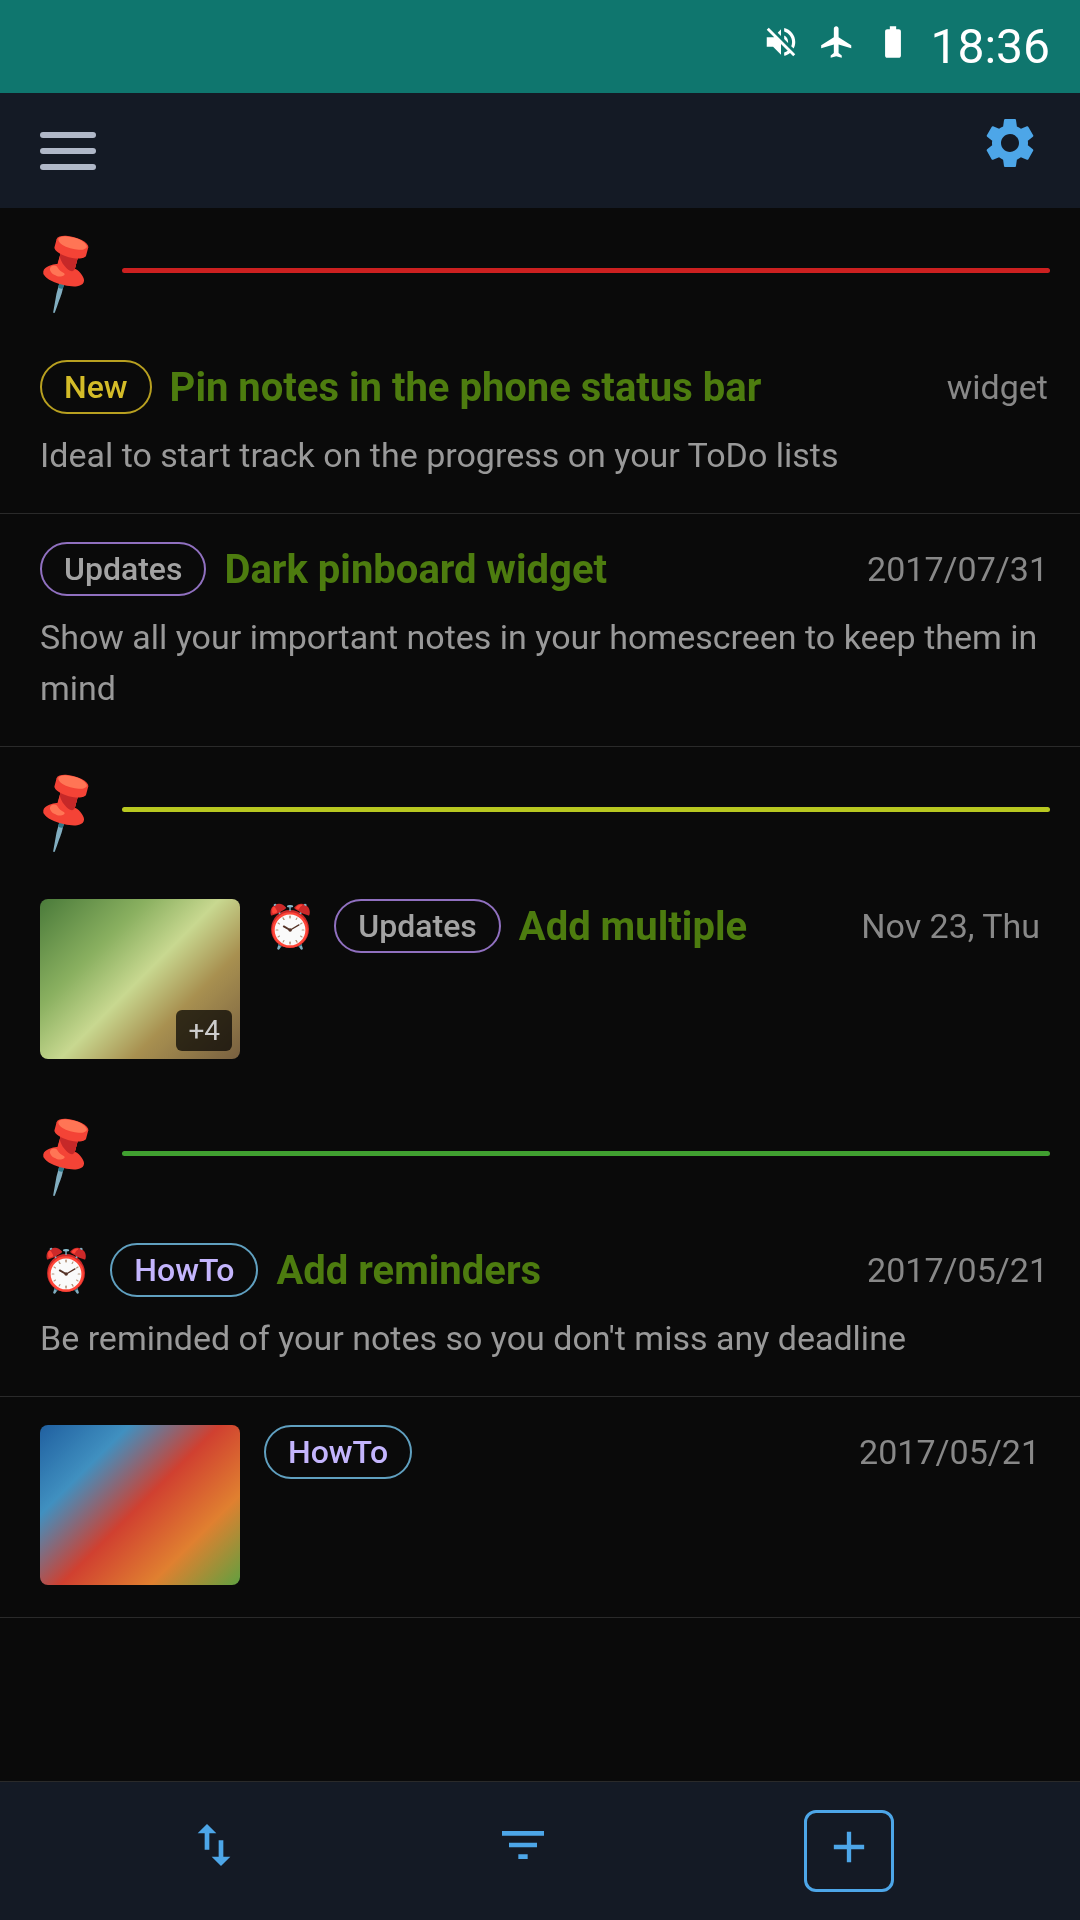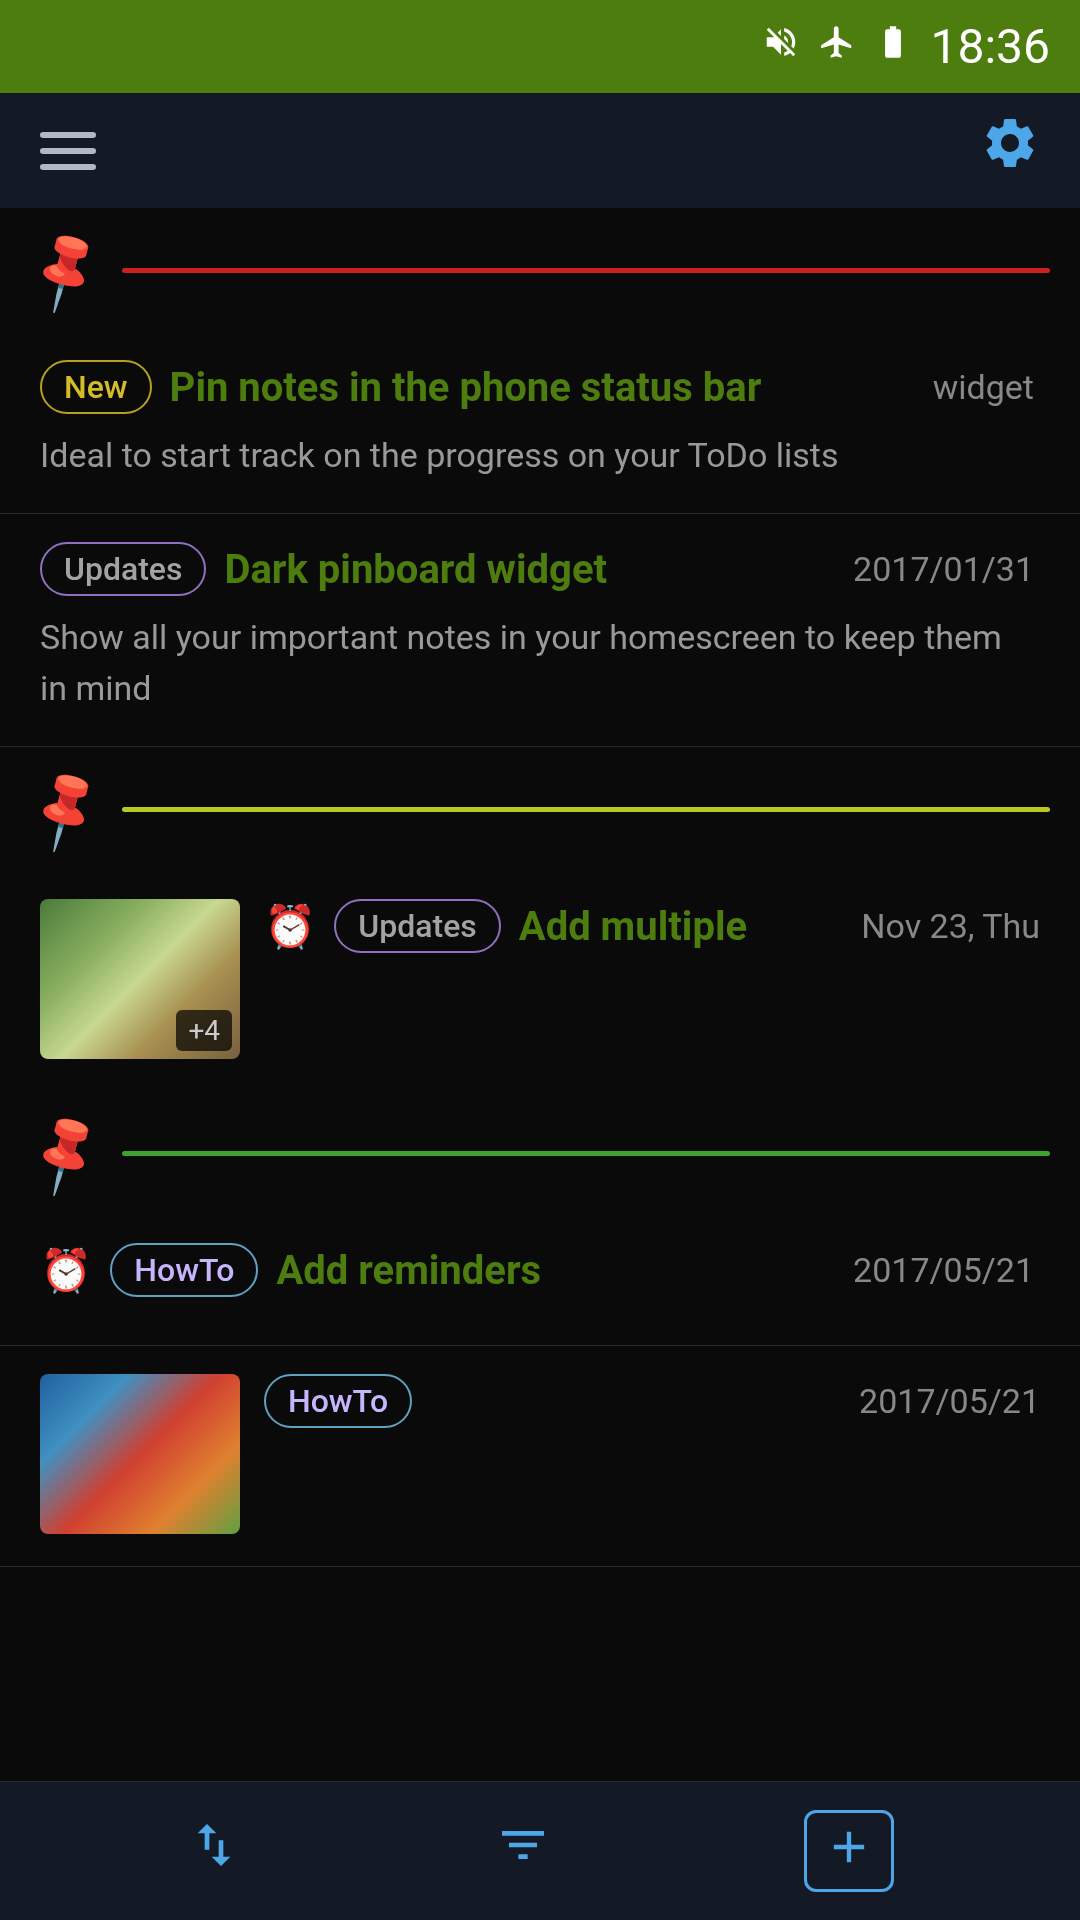--- a/index.html
+++ b/index.html
@@ -14,21 +14,21 @@
       overflow-x: hidden;
     }
 
     
     .status-bar {
       display: flex;
       justify-content: flex-end;
       align-items: center;
       padding: 18px 30px;
       gap: 20px;
-      background: #4d7c0f;
+      background: #0f766e;
     }
     .status-icons {
       display: flex;
       align-items: center;
       gap: 18px;
     }
     .status-time {
       font-size: 48px;
       color: #ffffff;
       font-weight: 400;
@@ -74,21 +74,21 @@
       transform: rotate(-30deg);
     }
     .pin-line {
       flex: 1;
       height: 5px;
       border-radius: 3px;
     }
 
     
     .note-card {
-      padding: 28px 46px 32px 40px;
+      padding: 28px 32px 32px 40px;
       border-bottom: 1px solid #2a2a2a;
     }
     .note-card-with-image {
       display: flex;
       gap: 24px;
       padding: 28px 40px 32px 40px;
     }
     .note-header {
       display: flex;
       align-items: center;
@@ -264,21 +264,21 @@
       <span class="note-title">Pin notes in the phone status bar</span>
       <span class="note-date">widget</span>
     </div>
     <div class="note-body">Ideal to start track on the progress on your ToDo lists</div>
   </div>
 
   <div class="note-card">
     <div class="note-header">
       <span class="tag tag-updates">Updates</span>
       <span class="note-title">Dark pinboard widget</span>
-      <span class="note-date">2017/01/31</span>
+      <span class="note-date">2017/07/31</span>
     </div>
     <div class="note-body">Show all your important notes in your homescreen to keep them in mind</div>
   </div>
 
   <div class="pin-divider">
     <span class="pin-icon" style="color:#b8c820;">📌</span>
     <div class="pin-line" style="background:#b8c820;"></div>
   </div>
 
   <div class="note-card-with-image">
@@ -301,20 +301,21 @@
     <div class="pin-line" style="background:#40a030;"></div>
   </div>
 
   <div class="note-card">
     <div class="note-header">
       <span class="alarm-icon">⏰</span>
       <span class="tag tag-howto">HowTo</span>
       <span class="note-title">Add reminders</span>
       <span class="note-date">2017/05/21</span>
     </div>
+    <div class="note-body">Be reminded of your notes so you don't miss any deadline</div>
   </div>
 
   <div class="note-card-with-image" style="border-bottom: 1px solid #2a2a2a;">
     <div class="note-thumbnail">
       <div class="thumbnail-books"></div>
     </div>
     <div class="note-content-right">
       <div class="note-header">
         <span class="tag tag-howto">HowTo</span>
         <span class="note-date">2017/05/21</span>

